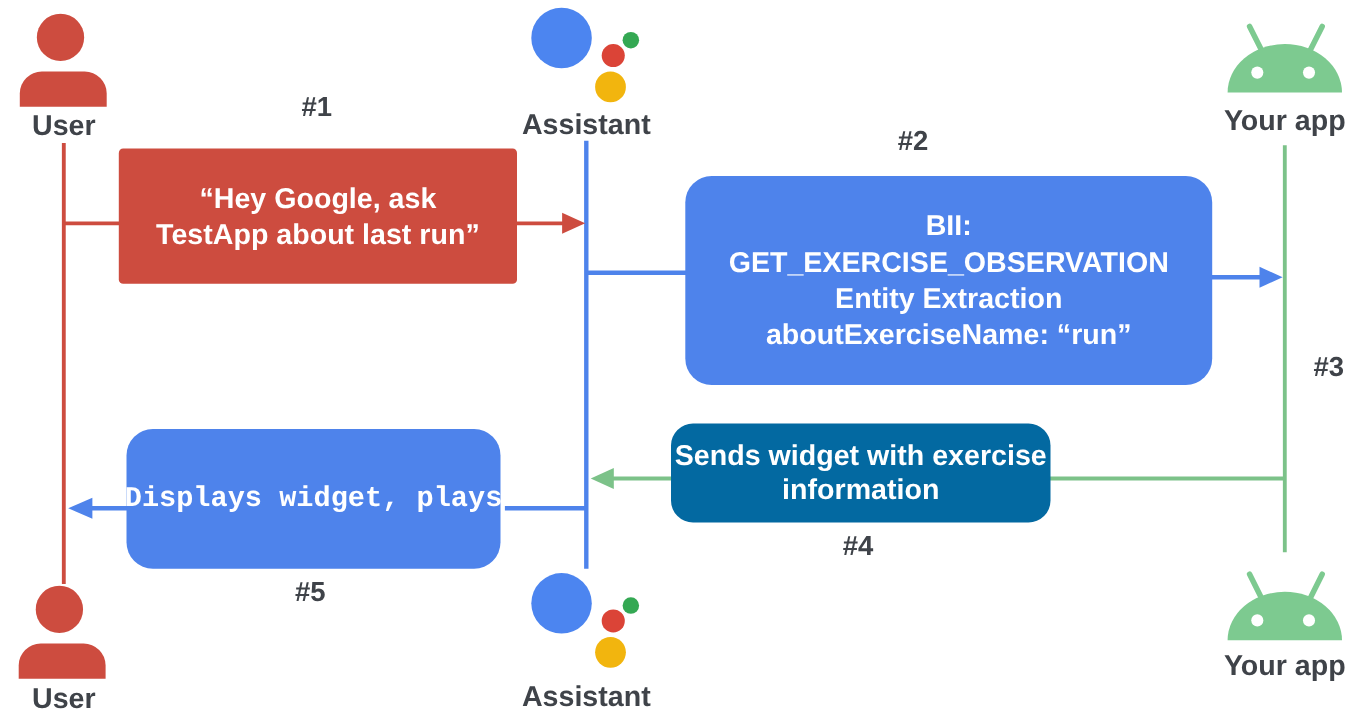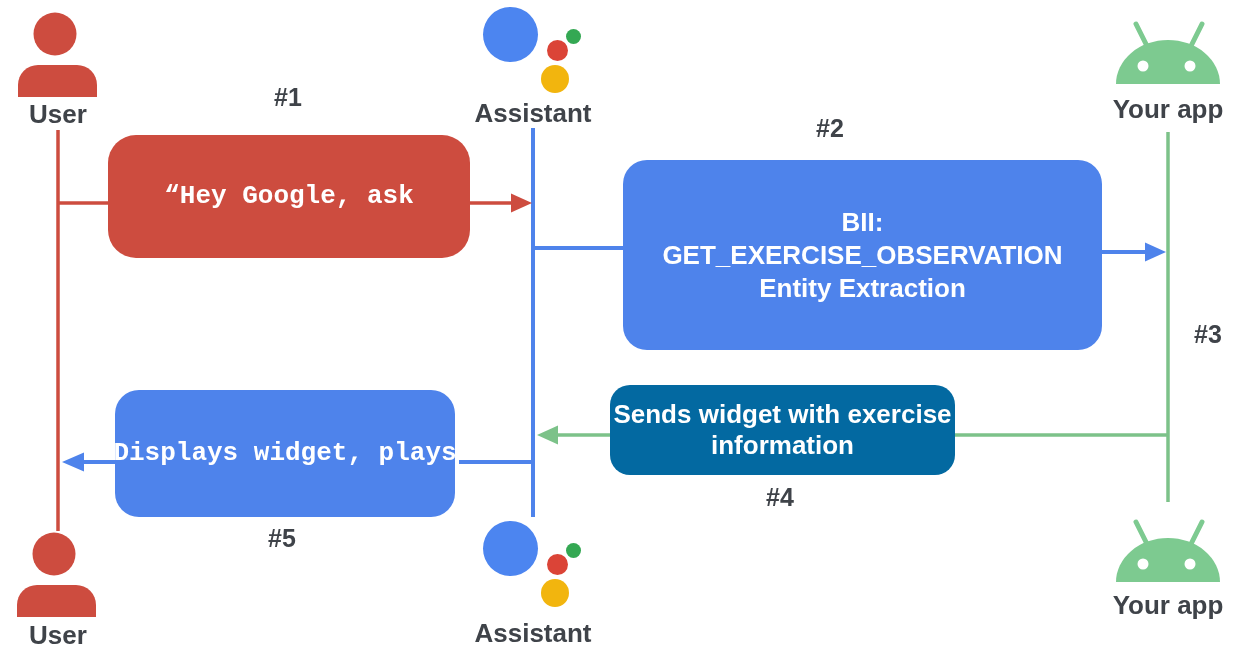--- a/index.html
+++ b/index.html
@@ -37,21 +37,21 @@
     flex-direction: column;
     align-items: center;
     justify-content: center;
     color: #ffffff;
     font-weight: 700;
     font-size: 26px;
     text-align: center;
     box-sizing: border-box;
   }
   .msg-box span { display: block; white-space: nowrap; line-height: 33px; }
-  .box-red   { background: #CD4C3F; border-radius: 28px; font-family: Liberation Mono, monospace; }
+  .box-red   { background: #CD4C3F; border-radius: 4px; }
   .box-blue  { background: #4E83EB; border-radius: 24px; }
   .box-green { background: #0369a1; border-radius: 20px; }
   .box-green span { line-height: 31px; }
   .icon-abs { position: absolute; }
 </style>
 </head>
 <body>
 
 <div class="canvas">
 
@@ -126,26 +126,28 @@
   <div class="actor-label" style="left:1168px; top:590px;">Your app</div>
 
   <div class="step-label" style="left:288px; top:83px;">#1</div>
   <div class="step-label" style="left:830px; top:114px;">#2</div>
   <div class="step-label" style="left:1208px; top:320px;">#3</div>
   <div class="step-label" style="left:780px; top:483px;">#4</div>
   <div class="step-label" style="left:282px; top:524px;">#5</div>
 
   <div class="msg-box box-red" style="left:108px; top:135px; width:362px; height:123px;">
     <span>“Hey Google, ask</span>
+    <span>TestApp about last run”</span>
   </div>
 
   <div class="msg-box box-blue" style="left:623px; top:160px; width:479px; height:190px;">
     <span>BII:</span>
     <span>GET_EXERCISE_OBSERVATION</span>
     <span>Entity Extraction</span>
+    <span>aboutExerciseName: “run”</span>
   </div>
 
   <div class="msg-box box-green" style="left:610px; top:385px; width:345px; height:90px;">
     <span>Sends widget with exercise</span>
     <span>information</span>
   </div>
 
   <div class="msg-box box-blue" style="left:115px; top:390px; width:340px; height:127px;font-family:Liberation Mono, monospace;">
     <span>Displays widget, plays</span>
   </div>

